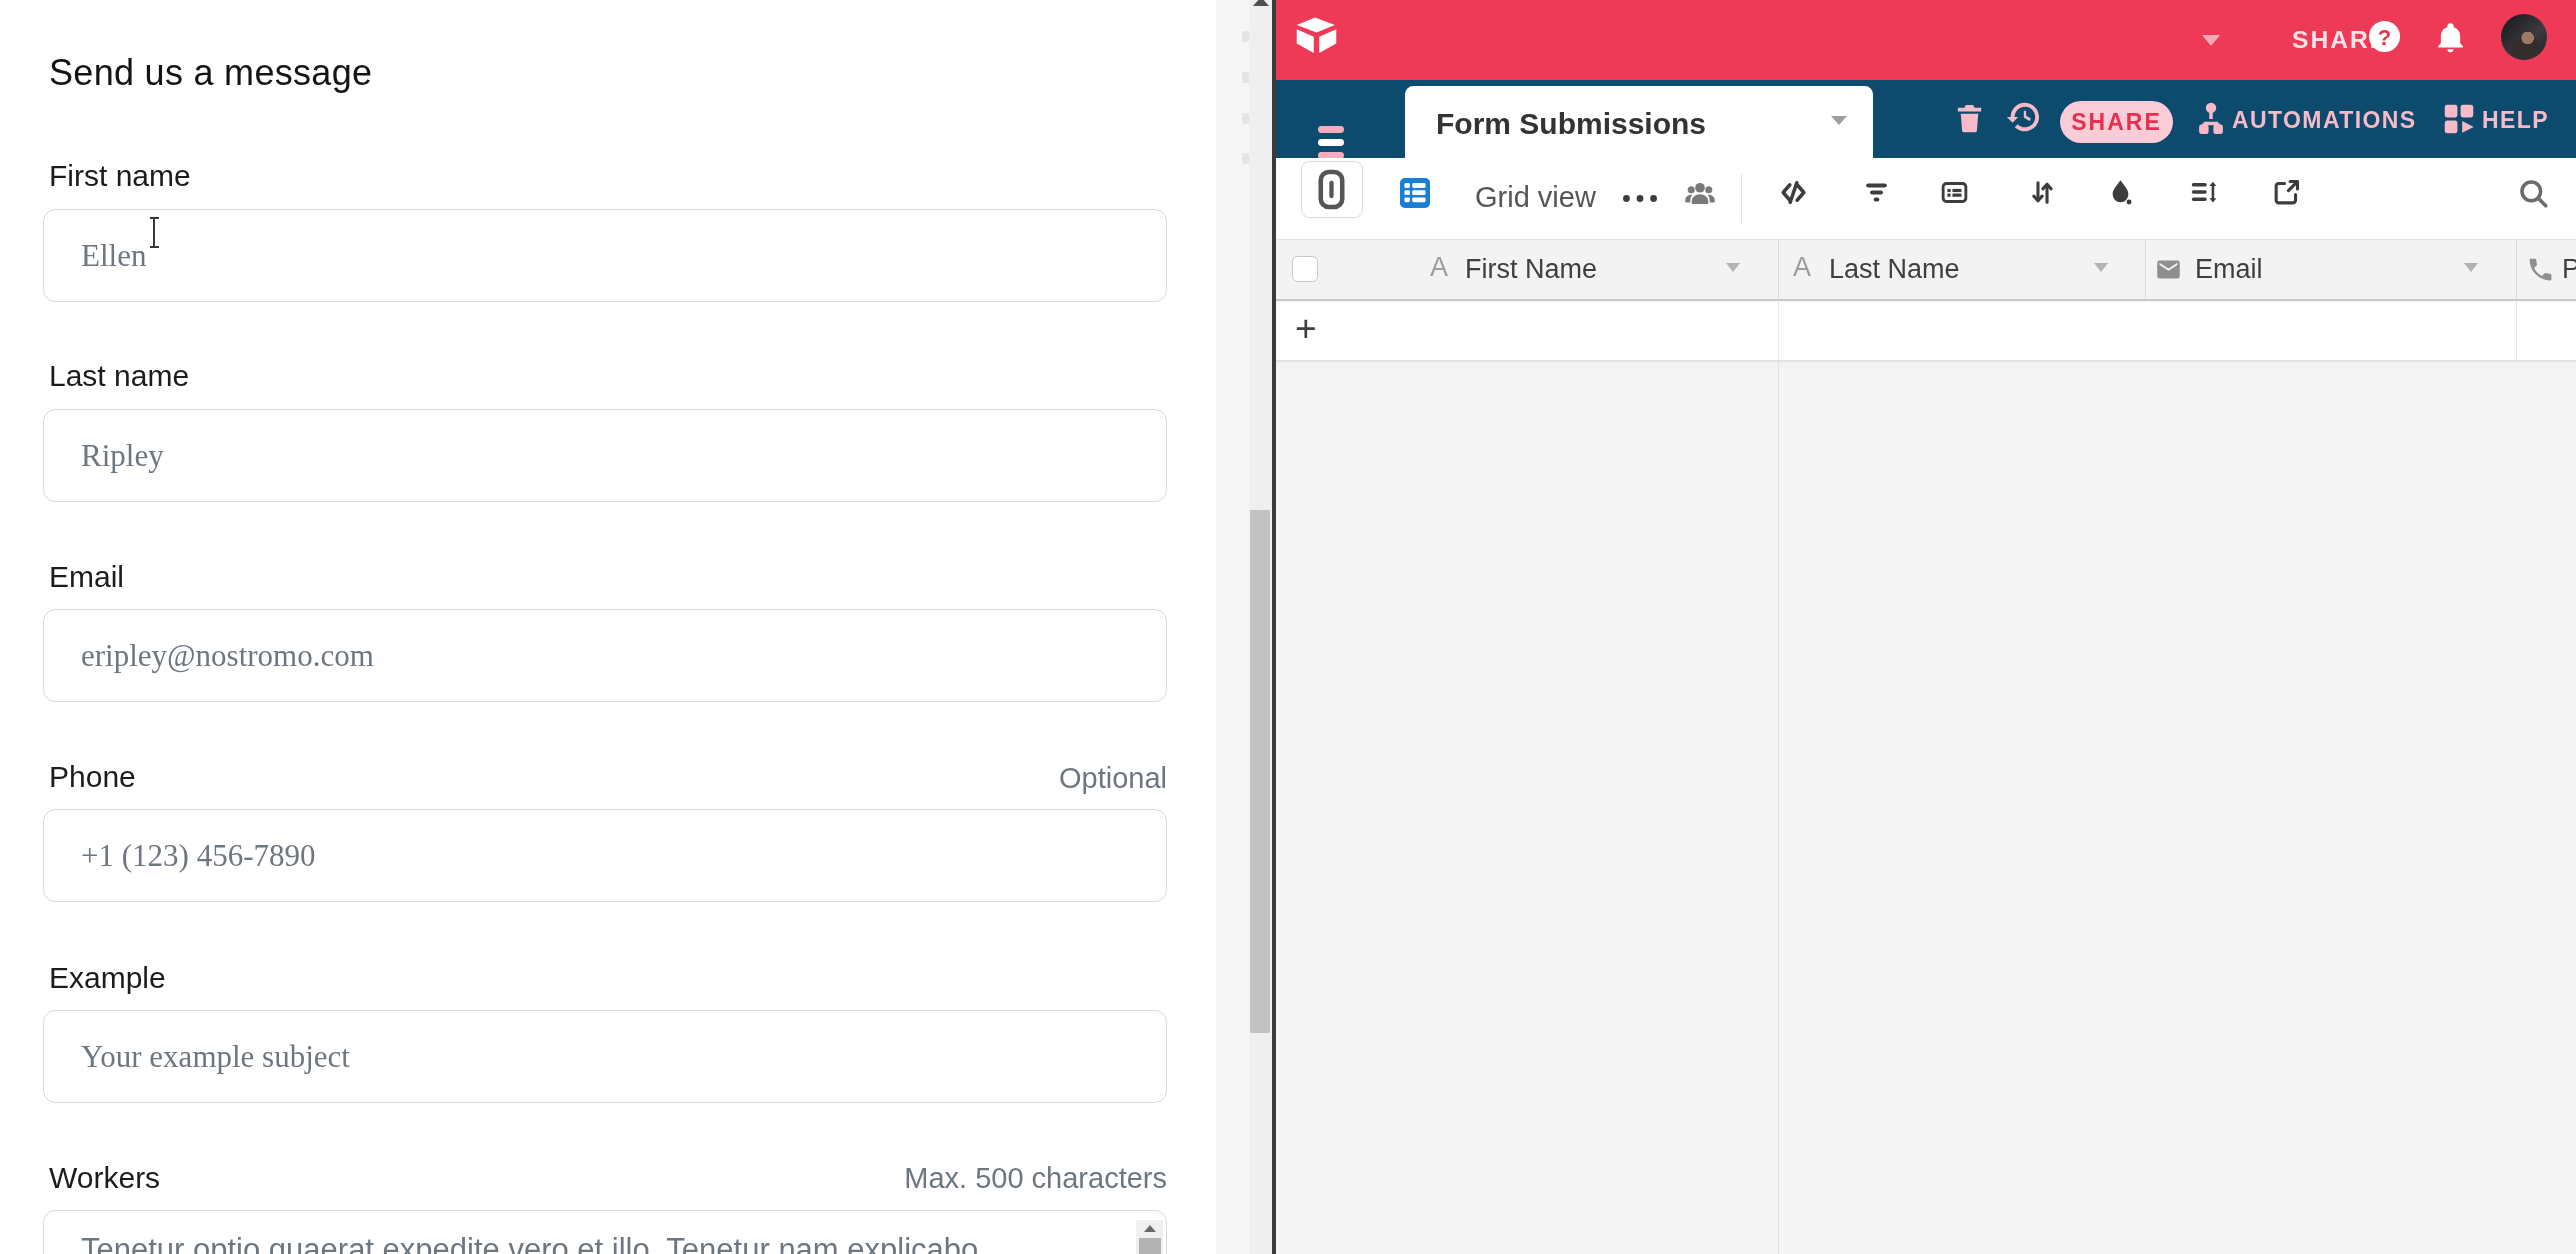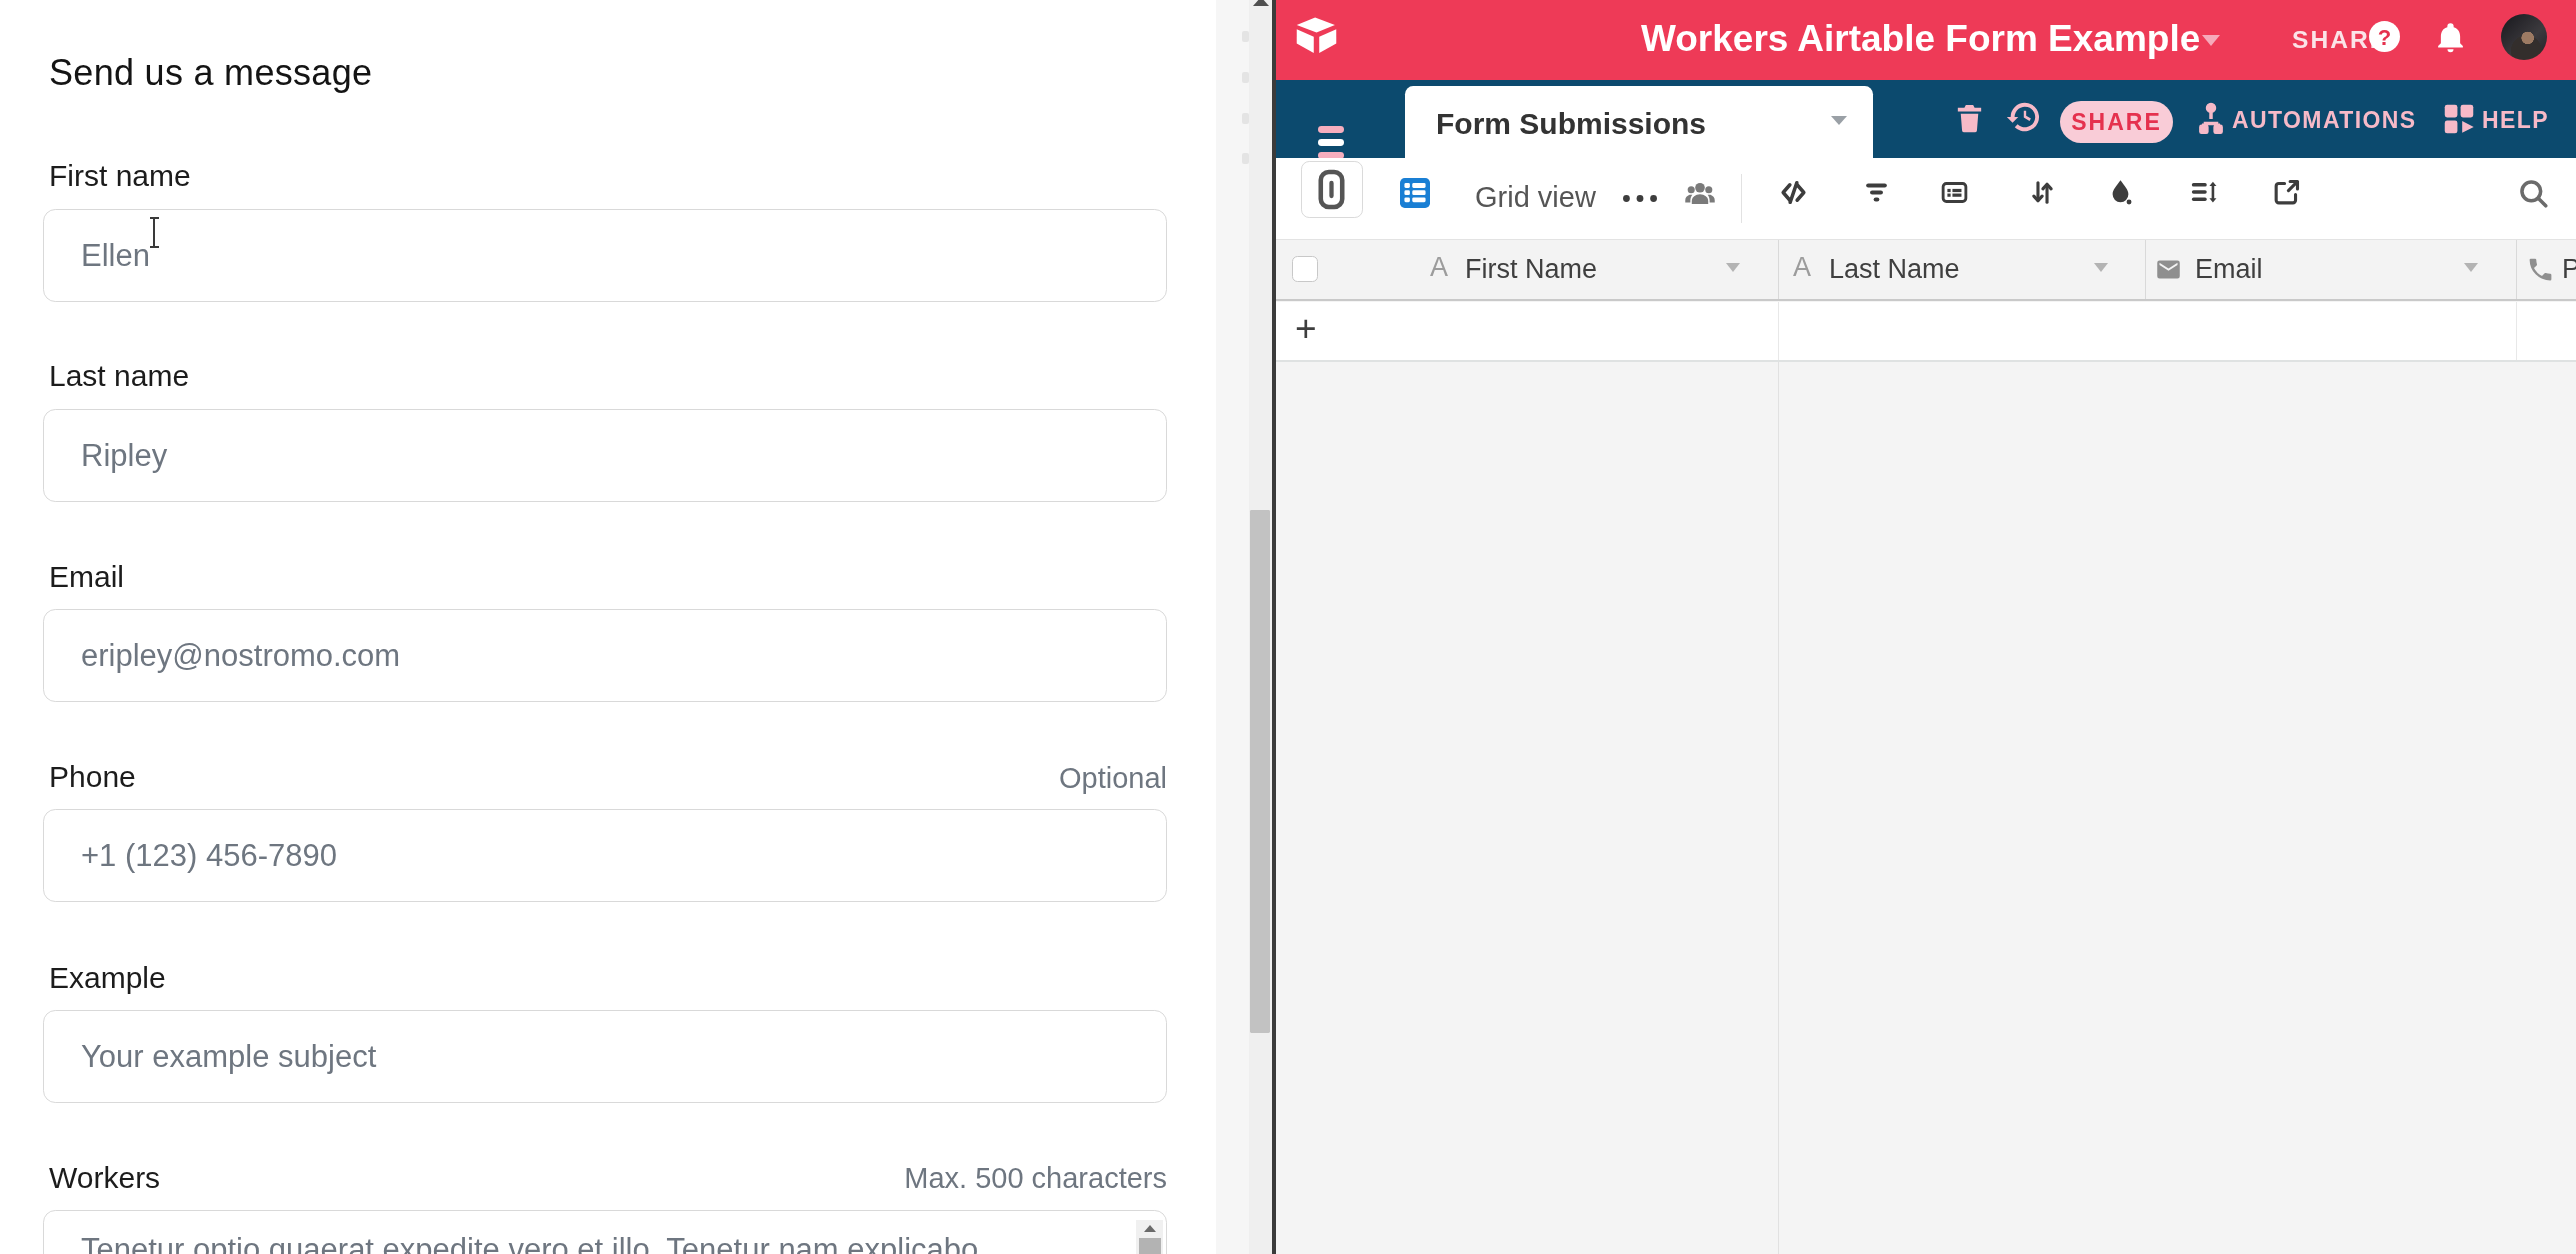--- a/index.html
+++ b/index.html
@@ -7,21 +7,21 @@
   .abs{position:absolute;}
   #stage{position:relative;width:2576px;height:1255px;overflow:hidden;}
 
   
   #form-pane{left:0;top:0;width:1216px;height:1255px;background:#fff;}
   .form-title{left:49px;top:52px;font-size:36px;color:#141414;letter-spacing:0.3px;}
   .f-label{left:49px;font-size:30px;color:#1c1c1c;}
   .f-note{right:49px;font-size:29px;color:#6e7680;text-align:right;}
   .f-input{left:43px;width:1124px;height:93px;border:1.4px solid #d9d9d9;border-radius:12.3px;
     box-sizing:border-box;padding:0 37px;font-size:31px;color:#384049;background:#fff;outline:none;
-    font-family:Liberation Sans, sans-serif;}
+    font-family:Liberation Serif, serif;}
   .f-input::placeholder,.f-area::placeholder{color:#6e7680;opacity:1;}
   .f-area{left:43px;width:1124px;height:150px;border:1.4px solid #d9d9d9;border-radius:12.3px 12.3px 0 0;
     box-sizing:border-box;padding:18px 55px 0 37px;font-size:31px;color:#384049;background:#fff;outline:none;
     resize:none;font-family:"Liberation Sans","DejaVu Sans",sans-serif;line-height:42px;}
   
   .ibeam{left:153px;top:217px;width:2px;height:31px;background:#3a3a3a;}
   .ibeam:before,.ibeam:after{content:"";position:absolute;left:-3.4px;width:9px;height:2px;background:#3a3a3a;}
   .ibeam:before{top:0;}.ibeam:after{bottom:0;}
   
   .ta-track{left:1136px;top:1220px;width:27px;height:41px;background:#f0f0f0;}
@@ -121,21 +121,20 @@
   <div id="at-pane" class="abs">
 
     <div id="at-topbar" class="abs">
       <span class="abs" style="left:18px;top:16.4px">
         <svg width="45" height="40" viewBox="0 0 66 58" fill="#fff">
           <path d="M31 2 L60 13 L33 24 L4 13 Z"></path>
           <path d="M4 19 L29 30 L29 54 L4 40 Z"></path>
           <path d="M62 19 L37 30 L37 54 L62 40 Z"></path>
         </svg>
       </span>
-      <span class="abs at-title">Workers Airtable Form Example</span>
       <span class="abs title-caret"></span>
       <span class="abs help-label">SHARE</span>
       <span class="abs help-circle">?</span>
       <span class="abs" style="left:1158px;top:22px">
         <svg width="33" height="33" viewBox="0 0 24 24" fill="#fff">
           <path d="M12 22a2.2 2.2 0 0 0 2.2-2.2H9.8A2.2 2.2 0 0 0 12 22zm7-6.5v-5c0-3.2-1.7-5.9-4.7-6.6v-.7a2.3 2.3 0 0 0-4.6 0v.7C6.7 4.6 5 7.2 5 10.5v5l-2 2v1h18v-1l-2-2z"></path>
         </svg>
       </span>
       <span class="abs avatar"></span>
     </div>

